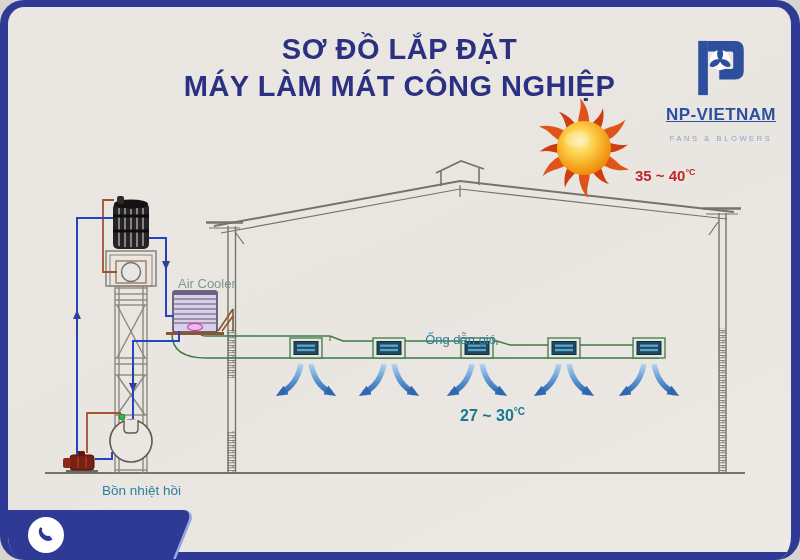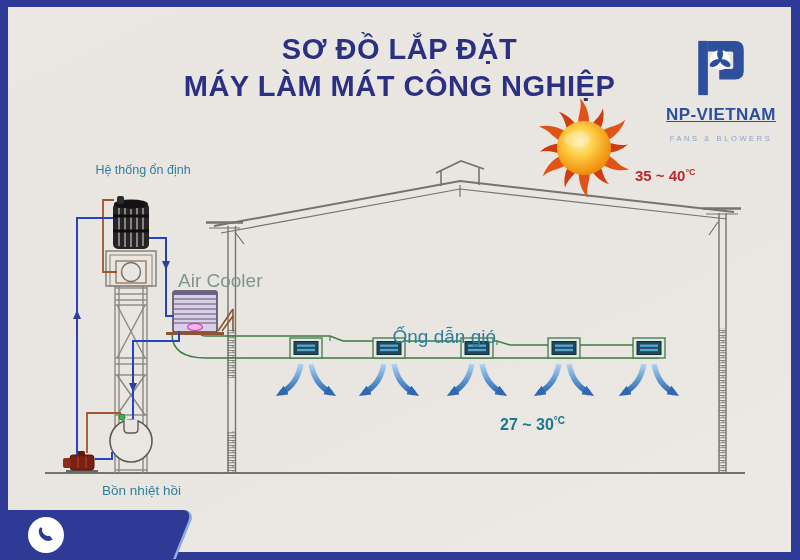--- a/index.html
+++ b/index.html
@@ -1,41 +1,41 @@
 <!DOCTYPE html>
 <html><head>
 <meta charset="utf-8">
 <style>
   * { margin:0; padding:0; box-sizing:border-box; }
   body { font-family:"Liberation Sans", sans-serif; background:#d8d5d0; }
   #stage {
     position:relative; width:800px; height:560px; overflow:hidden;
     background:linear-gradient(155deg,#eae7e2 0%,#e9e6e1 55%,#edeae5 100%);
-    border-left:8px solid #2e3a96; border-right:9px solid #2e3a96; border-top:7px solid #2e3a96;
+    border-left:8px solid #2e3a96; border-right:9px solid #2e3a96; border-top:7px solid #2e3a96;border-radius:24px;
   }
   svg { display:block; }
   #diagram-svg { position:absolute; left:-8px; top:-7px; }
   .abs { position:absolute; }
   .title {
     left:0; right:0; top:24px; text-align:center;
     color:#2c3083; font-weight:bold; font-size:29px; line-height:37px; letter-spacing:0.5px;
   }
   .logo { left:638px; top:32px; width:150px; text-align:center; }
   .logo .name { color:#2d4f9e; font-weight:bold; font-size:17px; letter-spacing:0.4px; margin-top:4px;text-decoration:underline; }
   .logo .tagline { color:#8ba3cc; font-size:7.5px; letter-spacing:2.6px; margin-top:9px; }
   .teal { color:#2e7f9c; }
-  .lbl { font-size:19px; }
+  .lbl { font-size:13px;margin-top:6px; }
   .supply-label { left:68px; top:155px; width:134px; text-align:center; font-size:12.5px; line-height:1.3; }
   .aircooler-label { left:170px; top:263px; color:#7e968f; }
   .duct-label { left:378px; top:319px; width:110px; text-align:right; }
   .tank-label { left:86px; top:476px; width:95px; text-align:center; font-size:13.5px; }
   .temp { font-weight:bold; }
   .temp sup { font-size:9px; }
   .outdoor-temp { left:627px; top:160px; font-size:15px; color:#c0272d; }
-  .indoor-temp { left:452px; top:408px; font-size:16px; color:#17798f;margin-left:40px; }
+  .indoor-temp { left:452px; top:399px; font-size:16px; color:#17798f; }
   .indoor-temp sup { font-size:10px; }
   
   .footer-bar { left:-8px; bottom:0; width:817px; height:8px; background:#2e3a96; }
   .footer-tab { left:-8px; top:503px; width:200px; height:49px; overflow:hidden; }
   .footer-tab .tab-bg {
     position:absolute; left:-14px; bottom:0; width:190px; height:49px;
     background:#2e3a96; border-top-right-radius:12px; border-right:3px solid #94a9de;
     transform:skewX(-22deg); transform-origin:bottom left;
   }
   .phone-badge { left:20px; top:510px; width:36px; height:36px; border-radius:50%;
@@ -267,21 +267,20 @@
         <ellipse cx="31" cy="17" rx="3.4" ry="6.5" transform="rotate(120 31 24)"></ellipse>
         <ellipse cx="31" cy="17" rx="3.4" ry="6.5" transform="rotate(240 31 24)"></ellipse>
         <circle cx="31" cy="24" r="2.4"></circle>
       </g>
     </svg>
     <div class="name">NP-VIETNAM</div>
     <div class="tagline">FANS &amp; BLOWERS</div>
   </div>
 
   <div class="abs teal supply-label">
-    <div>Hệ thống ổn định</div>
   </div>
   <div class="abs lbl aircooler-label">Air Cooler</div>
   <div class="abs lbl teal duct-label">Ống dẫn gió</div>
   <div class="abs teal tank-label">Bồn nhiệt hồi</div>
   <div class="abs temp outdoor-temp"><span>35 ~ 40</span><sup>°C</sup></div>
   <div class="abs temp indoor-temp"><span>27 ~ 30</span><sup>°C</sup></div>
 
   <div class="abs footer-bar"></div>
   <div class="abs footer-tab">
     <div class="tab-bg"></div>

